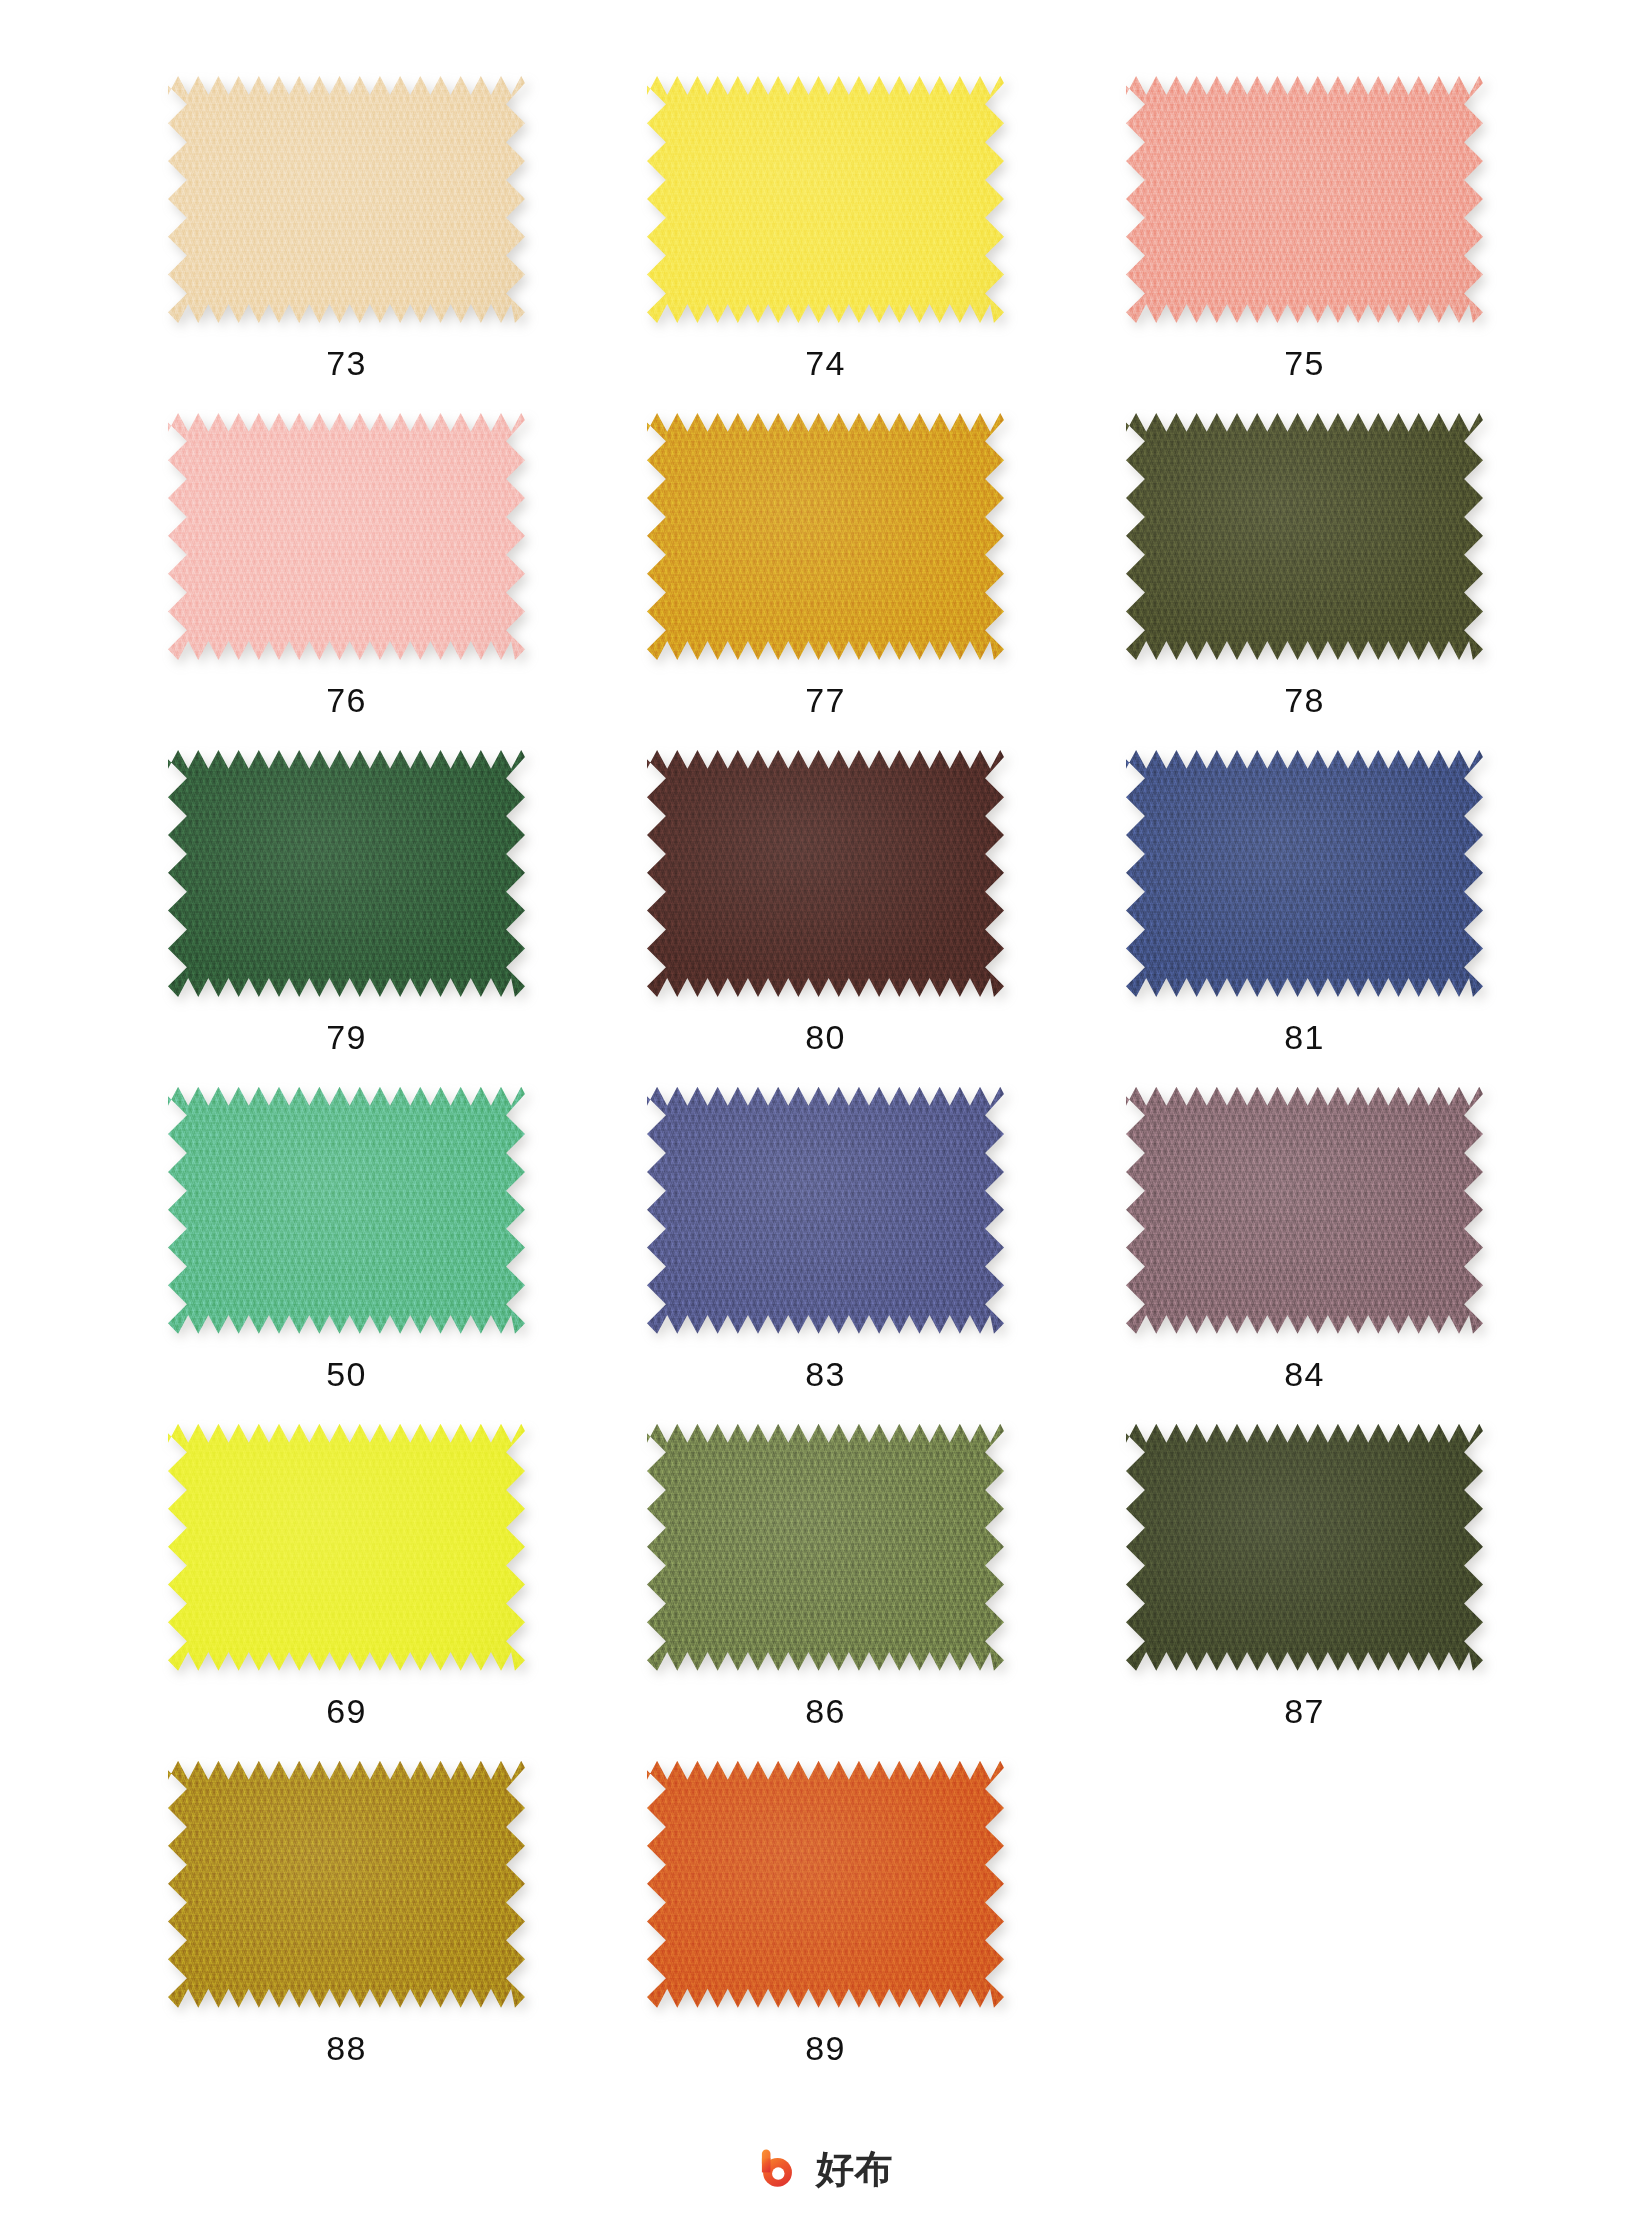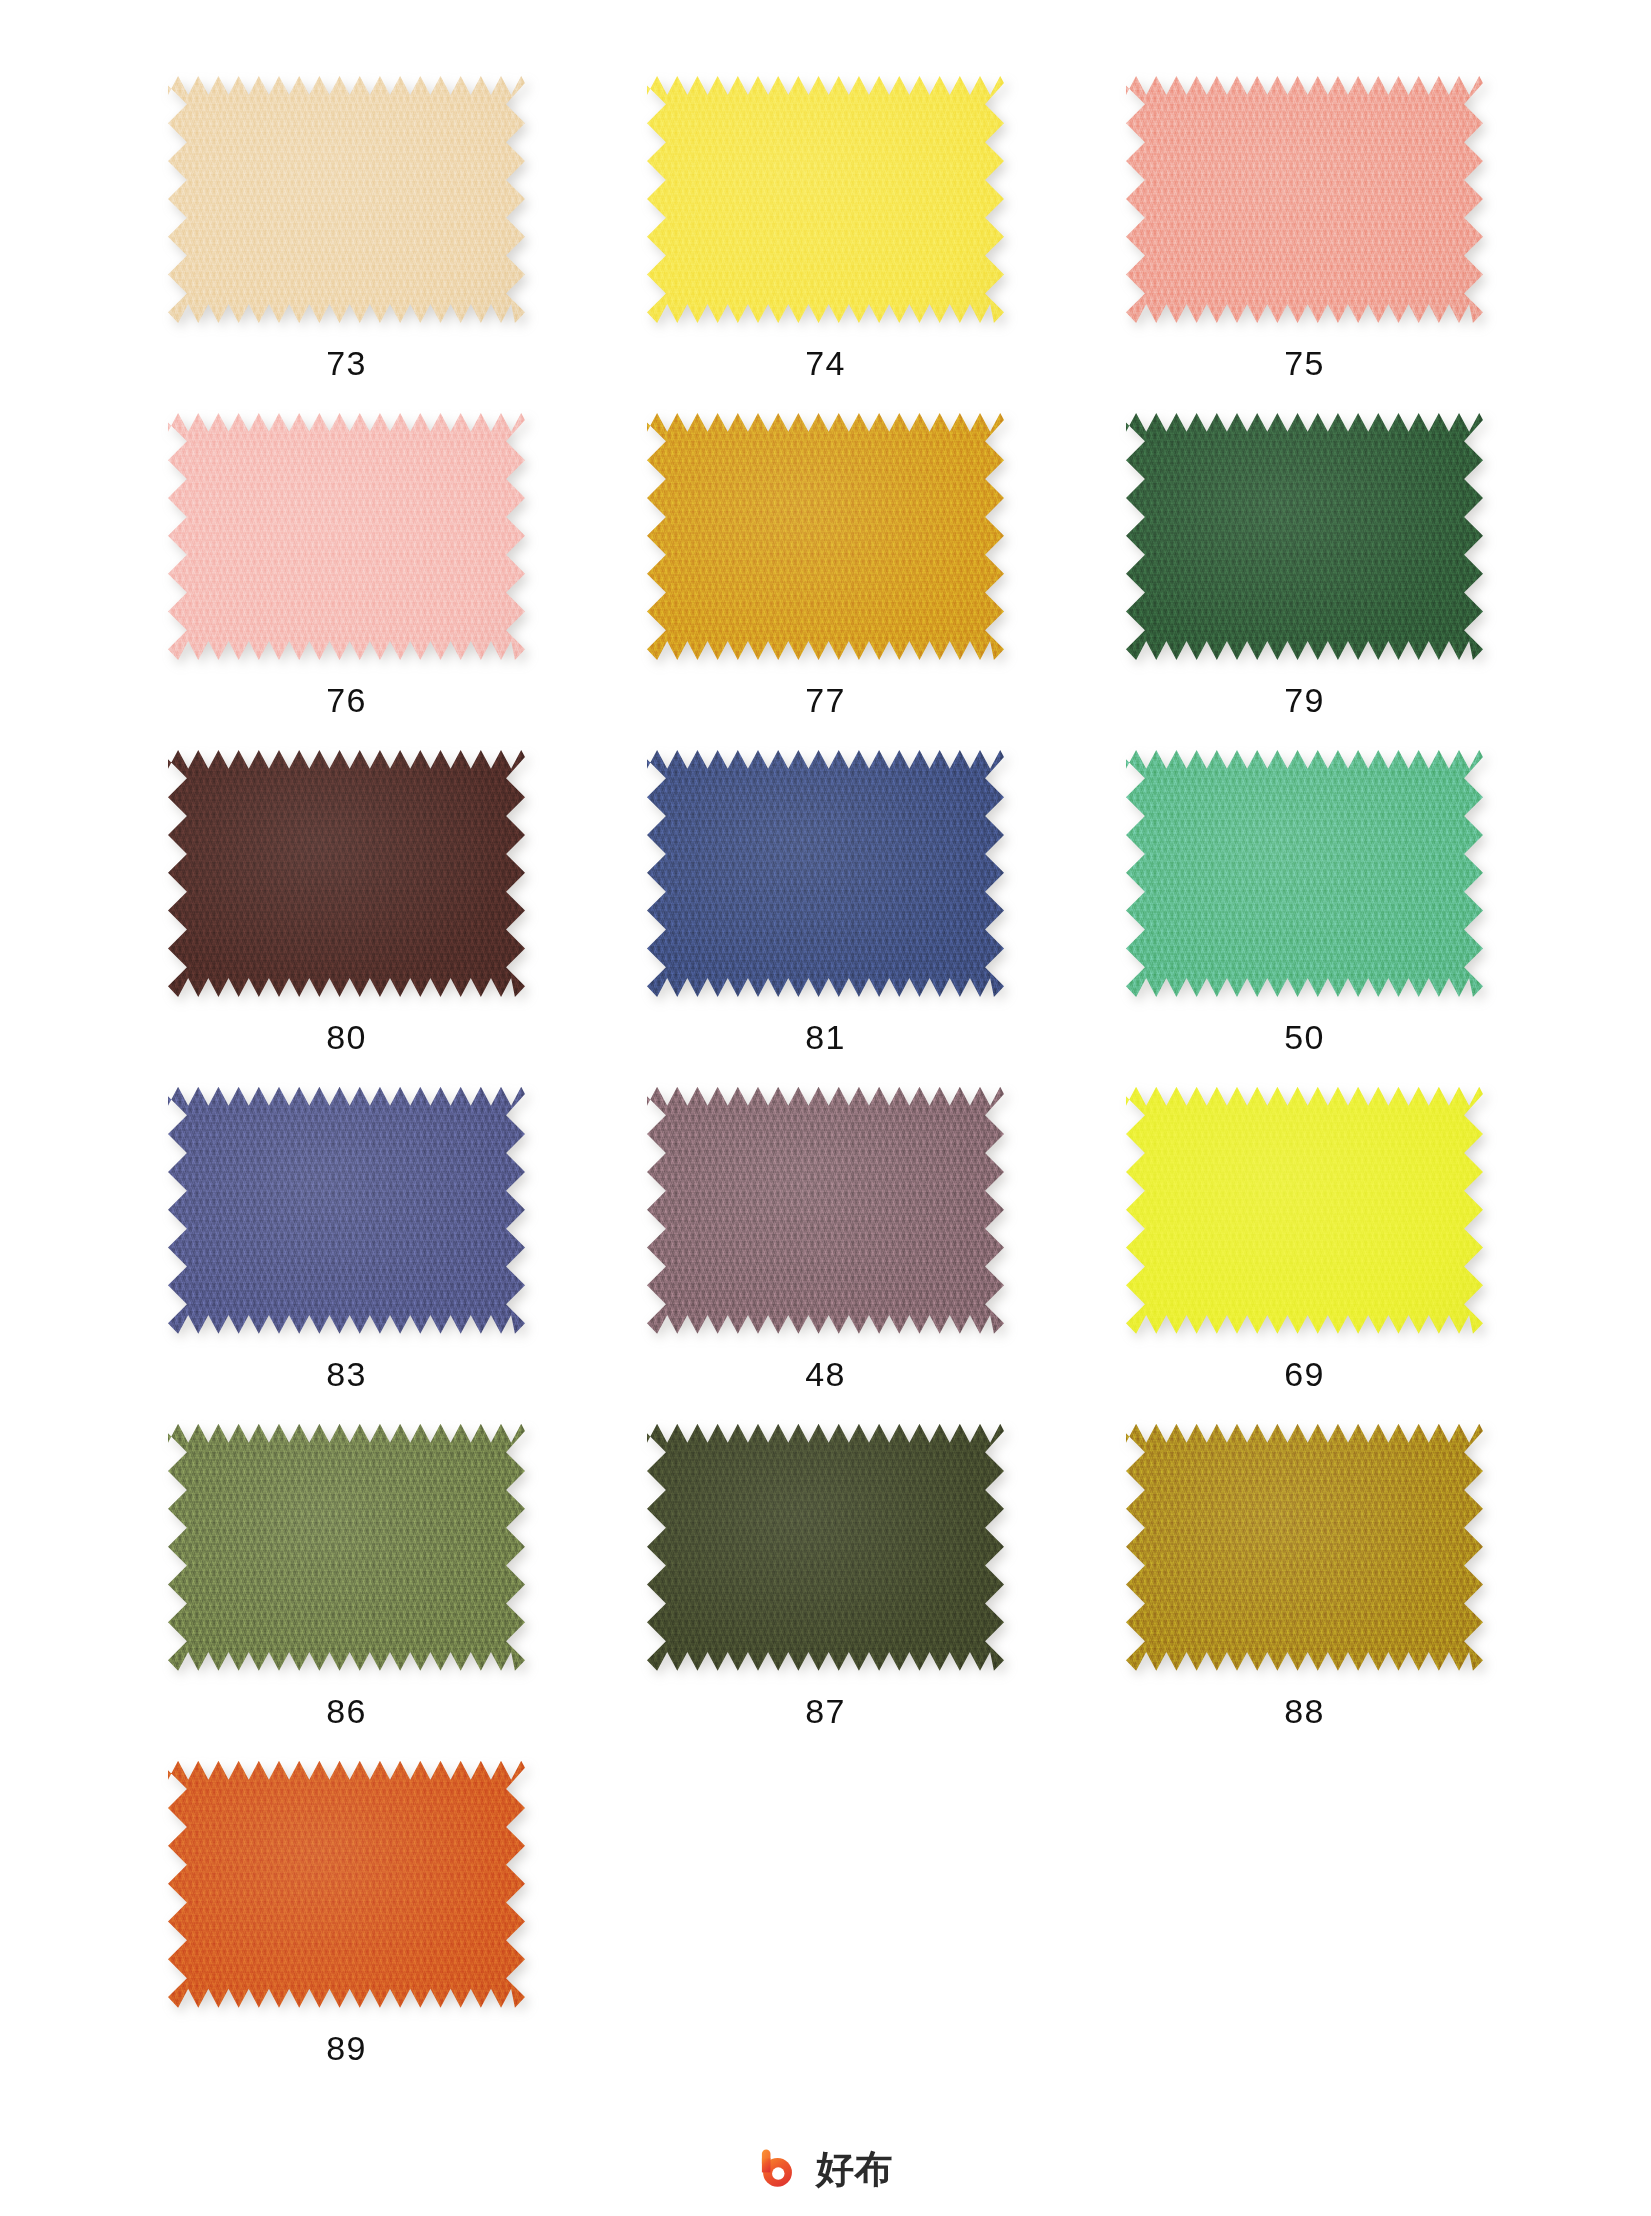--- a/index.html
+++ b/index.html
@@ -248,20 +248,26 @@
         <div class="swatch-label">76</div>
       </div>
       <div class="swatch-cell">
         <div class="swatch-shadow">
           <div class="swatch" style="background-color: rgb(212, 154, 27);"></div>
         </div>
         <div class="swatch-label">77</div>
       </div>
       <div class="swatch-cell">
         <div class="swatch-shadow">
+          <div class="swatch" style="background-color: rgb(71, 75, 40);"></div>
+        </div>
+        <div class="swatch-label">78</div>
+      </div>
+      <div class="swatch-cell">
+        <div class="swatch-shadow">
           <div class="swatch" style="background-color: rgb(43, 87, 51);"></div>
         </div>
         <div class="swatch-label">79</div>
       </div>
       <div class="swatch-cell">
         <div class="swatch-shadow">
           <div class="swatch" style="background-color: rgb(75, 39, 34);"></div>
         </div>
         <div class="swatch-label">80</div>
       </div>
@@ -280,21 +286,21 @@
       <div class="swatch-cell">
         <div class="swatch-shadow">
           <div class="swatch" style="background-color: rgb(79, 84, 135);"></div>
         </div>
         <div class="swatch-label">83</div>
       </div>
       <div class="swatch-cell">
         <div class="swatch-shadow">
           <div class="swatch" style="background-color: rgb(129, 99, 107);"></div>
         </div>
-        <div class="swatch-label">48</div>
+        <div class="swatch-label">84</div>
       </div>
       <div class="swatch-cell">
         <div class="swatch-shadow">
           <div class="swatch" style="background-color: rgb(235, 240, 46);"></div>
         </div>
         <div class="swatch-label">69</div>
       </div>
       <div class="swatch-cell">
         <div class="swatch-shadow">
           <div class="swatch" style="background-color: rgb(107, 122, 68);"></div>

